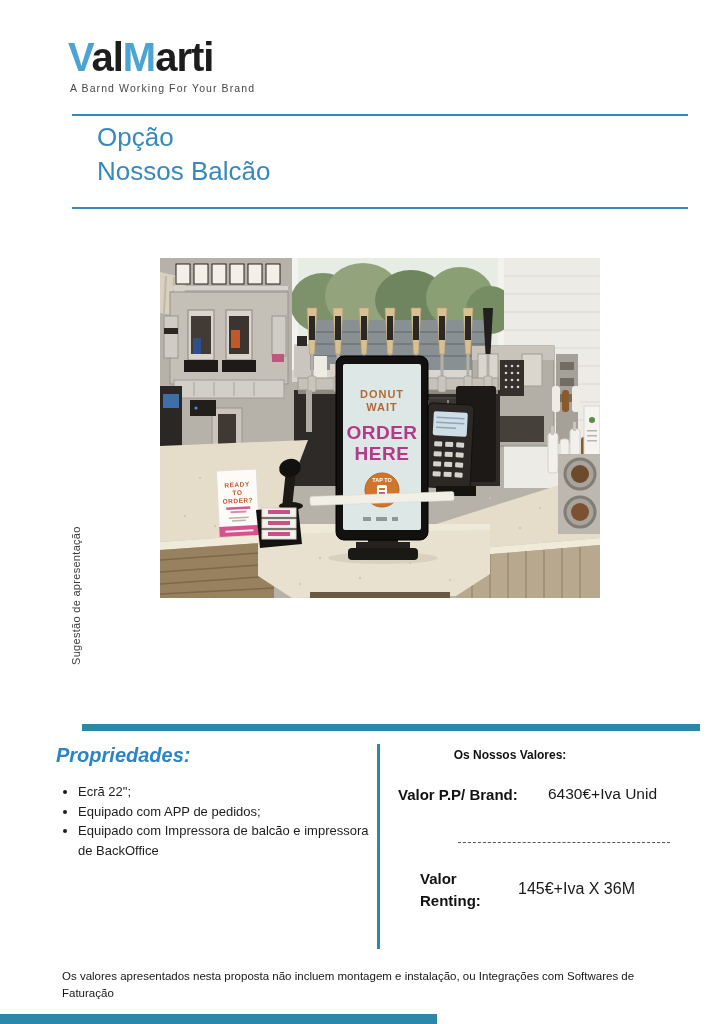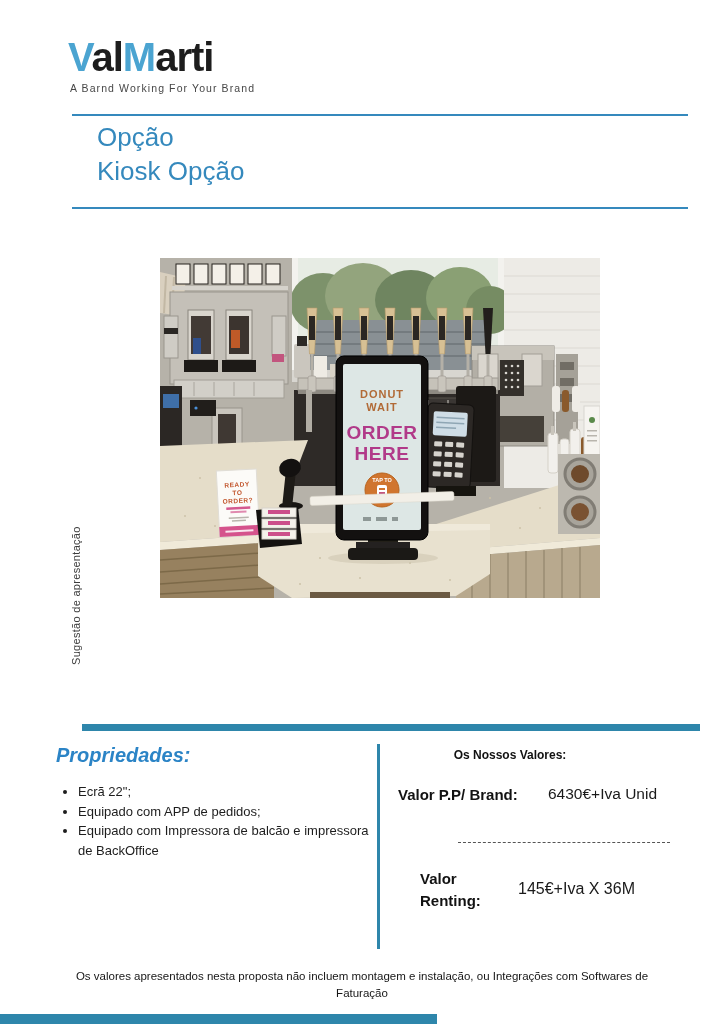--- a/index.html
+++ b/index.html
@@ -34,36 +34,36 @@
   .pricing{position:absolute;left:380px;top:744px;width:320px;height:210px;}
   .pricing-title{position:absolute;left:0;top:4px;width:260px;text-align:center;
         font-size:12px;font-weight:700;color:#111;}
   .p-label{font-weight:700;color:#121212;font-size:15px;}
   .row1-label{position:absolute;left:18px;top:42px;}
   .row1-value{position:absolute;left:168px;top:41px;font-size:15.5px;color:#1a1a1a;}
   .dashed{position:absolute;left:78px;top:98px;width:212px;height:0;
         border-top:1.5px dashed #555;}
   .row2-label{position:absolute;left:40px;top:124px;width:88px;line-height:22px;}
   .row2-value{position:absolute;left:138px;top:136px;font-size:16px;color:#1a1a1a;}
-  .footer-note{position:absolute;left:62px;top:968px;width:600px;text-align:center;
+  .footer-note{position:absolute;left:62px;top:968px;width:600px;text-align:left;
         font-size:11.5px;line-height:17px;color:#161616;}
   .bottom-bar{position:absolute;left:0;top:1014px;width:437px;height:10px;background:#2e86ab;}
 </style>
 </head>
 <body>
 
 <div class="page">
 
   <div class="logo"><span class="blue">V</span><span>al</span><span class="blue">M</span><span>arti</span></div>
   <div class="tagline">A Barnd Working For Your Brand</div>
 
   <div class="rule top"></div>
   <div class="page-title">
     <div>Opção</div>
-    <div>Kiosk Opção</div>
+    <div>Nossos Balcão</div>
   </div>
   <div class="rule mid"></div>
 
   <div class="side-label">Sugestão de apresentação</div>
 
   <div class="photo">
     <svg viewBox="0 0 440 340" width="440" height="340">
 
       <rect x="0" y="0" width="440" height="340" fill="#b6b2a9"></rect>
 

